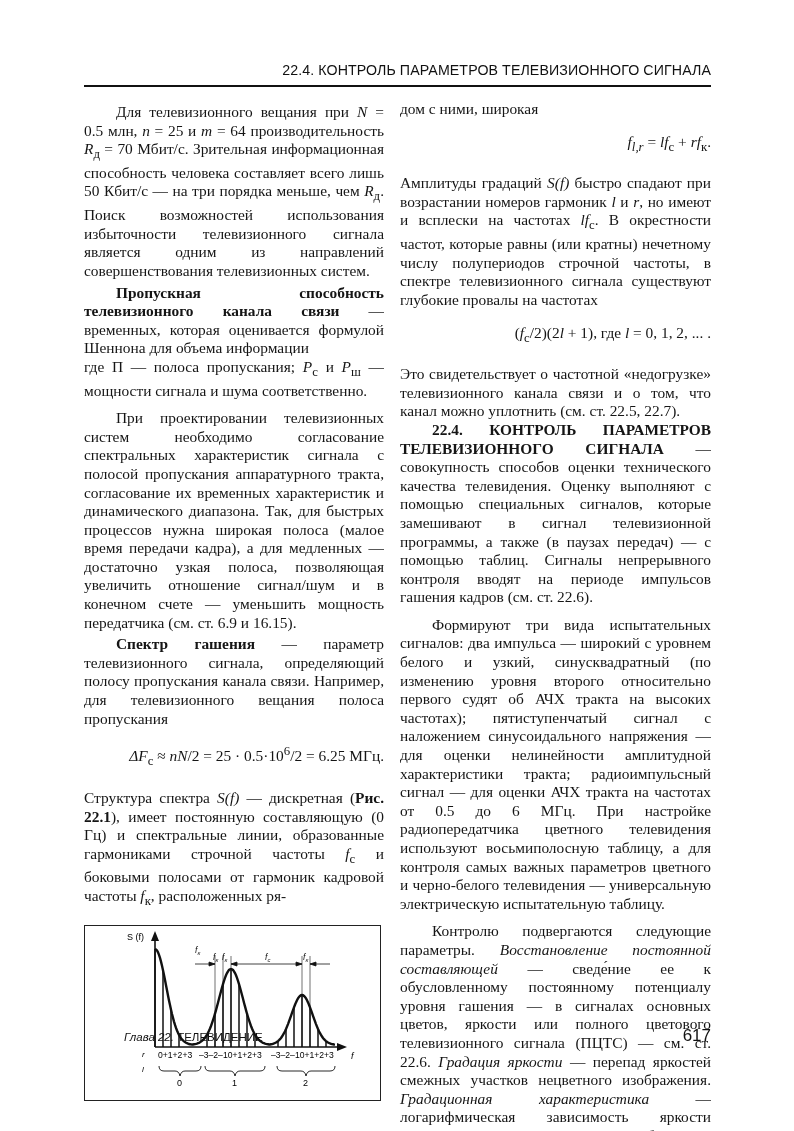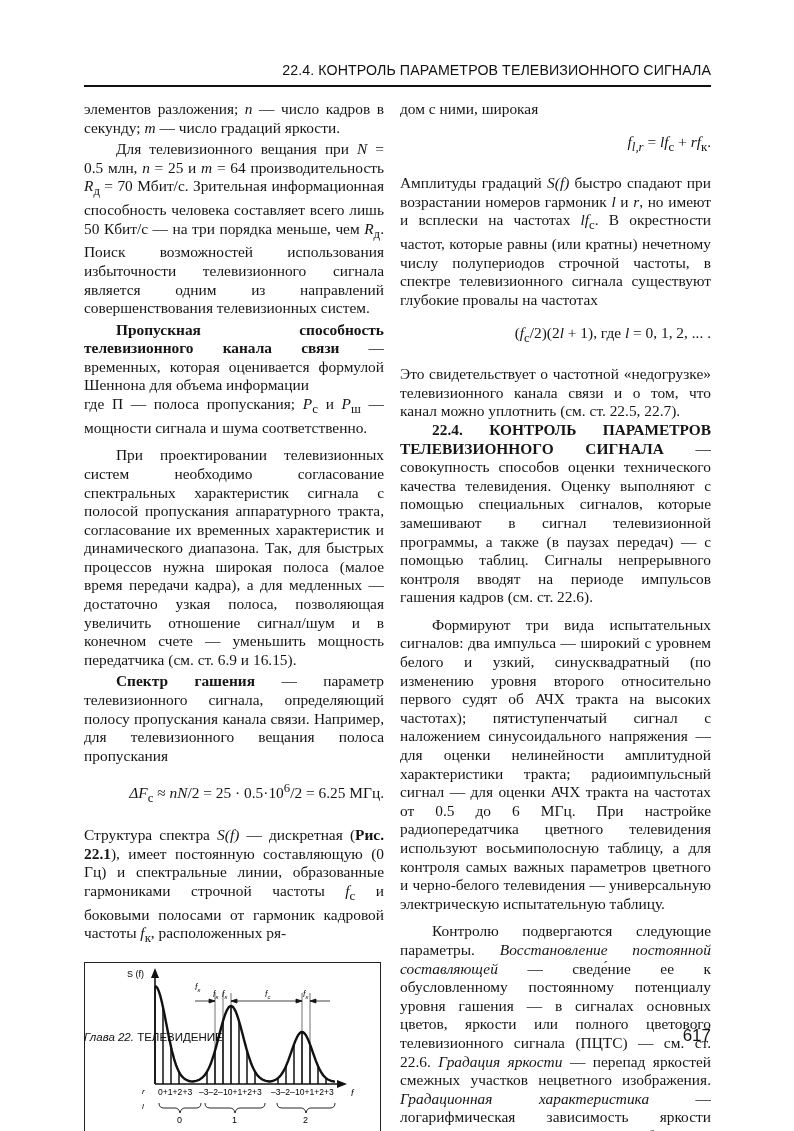--- a/index.html
+++ b/index.html
@@ -25,38 +25,35 @@
   .formula.ind2 { padding-left:24px; }
   b { font-weight:bold; }
   i { font-style:italic; }
   .figure {
     position:relative; margin-top:14px; width:297px; height:176px;
     border:1px solid #222; box-sizing:border-box;
   }
   .figure svg { position:absolute; left:0; top:0; }
   .footer-left {
     position:absolute; left:84px; top:1031px;
-    font-family:"Liberation Sans", sans-serif; font-size:11.5px; color:#111;
+    font-family:"Liberation Sans", sans-serif; font-size:11.5px; color:#111;padding-left:40px;
   }
   .footer-left i { font-style:italic; }
   .footer-page {
     position:absolute; right:83px; top:1026px;
     font-family:"Liberation Sans", sans-serif; font-size:17px; color:#111;margin-left:8px;
   }
 </style>
 </head>
 <body>
 
 <div class="running-head">22.4. КОНТРОЛЬ ПАРАМЕТРОВ ТЕЛЕВИЗИОННОГО СИГНАЛА</div>
 <div class="head-rule"></div>
 
 <div class="col col-left">
-  <p>
-    <span>элементов разложения; </span><i>n</i><span> — число кадров в секунду; </span><i>m</i><span> — число градаций яркости.</span>
-  </p>
   <p class="indent gap-sm">
     <span>Для телевизионного вещания при </span><i>N</i><span> = 0.5 млн, </span><i>n</i><span> = 25 и </span><i>m</i><span> = 64 производительность </span><i>R</i><sub>д</sub><span> = 70 Мбит/с. Зрительная информационная способность человека составляет всего лишь 50 Кбит/с — на три порядка меньше, чем </span><i>R</i><sub>д</sub><span>. Поиск возможностей использования избыточности телевизионного сигнала является одним из направлений совершенствования телевизионных систем.</span>
   </p>
   <p class="indent gap-sm">
     <b>Пропускная способность телевизионного канала связи</b><span> — временных, которая оценивается формулой Шеннона для объема информации</span>
   </p>
   <p>
     <span>где П — полоса пропускания; </span><i>P</i><sub>с</sub><span> и </span><i>P</i><sub>ш</sub><span> — мощности сигнала и шума соответственно.</span>
   </p>
   <p class="indent" style="margin-top:9px">При проектировании телевизионных систем необходимо согласование спектральных характеристик сигнала с полосой пропускания аппаратурного тракта, согласование их временных характеристик и динамического диапазона. Так, для быстрых процессов нужна широкая полоса (малое время передачи кадра), а для медленных — достаточно узкая полоса, позволяющая увеличить отношение сигнал/шум и в конечном счете — уменьшить мощность передатчика (см. ст. 6.9 и 16.15).</p>

